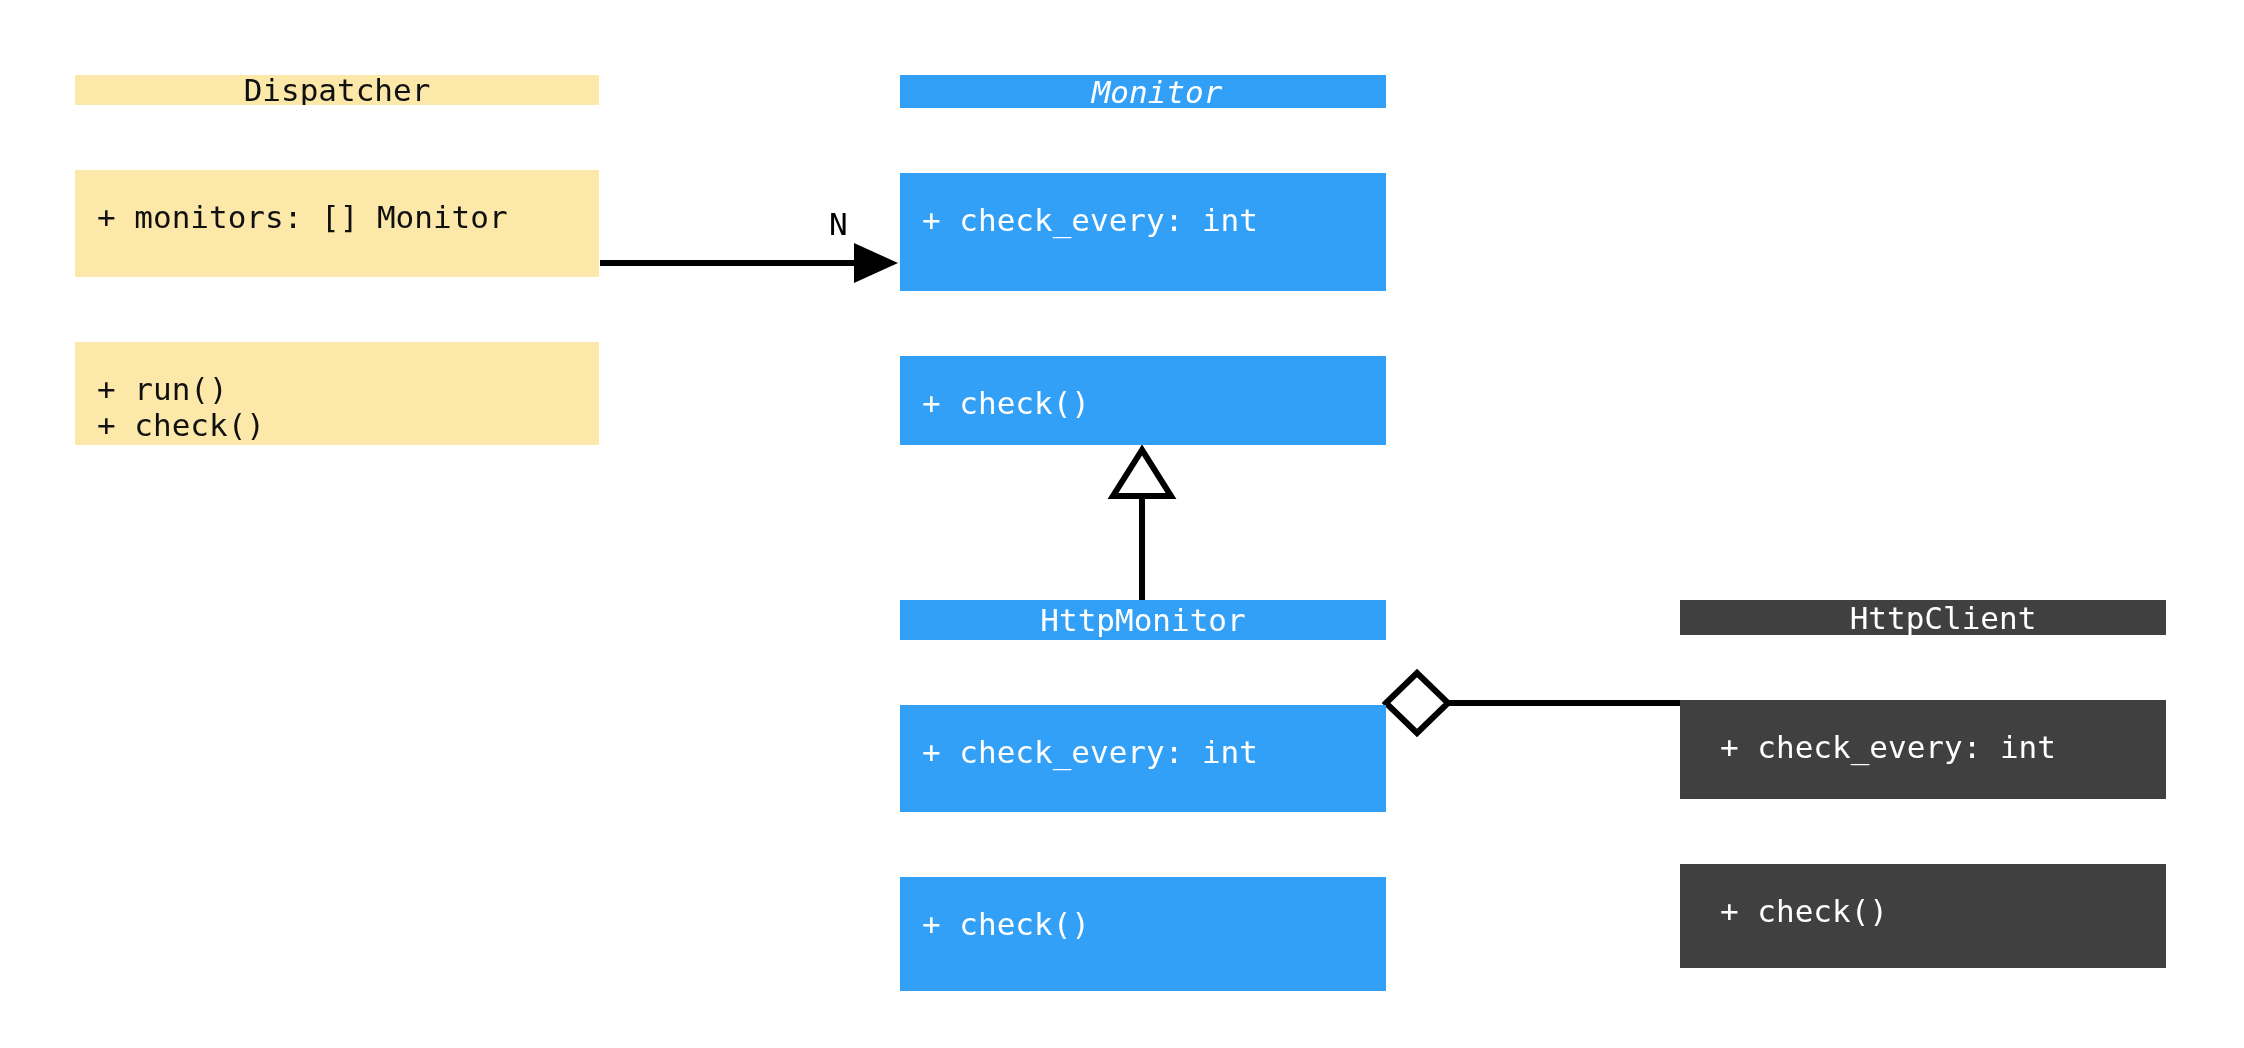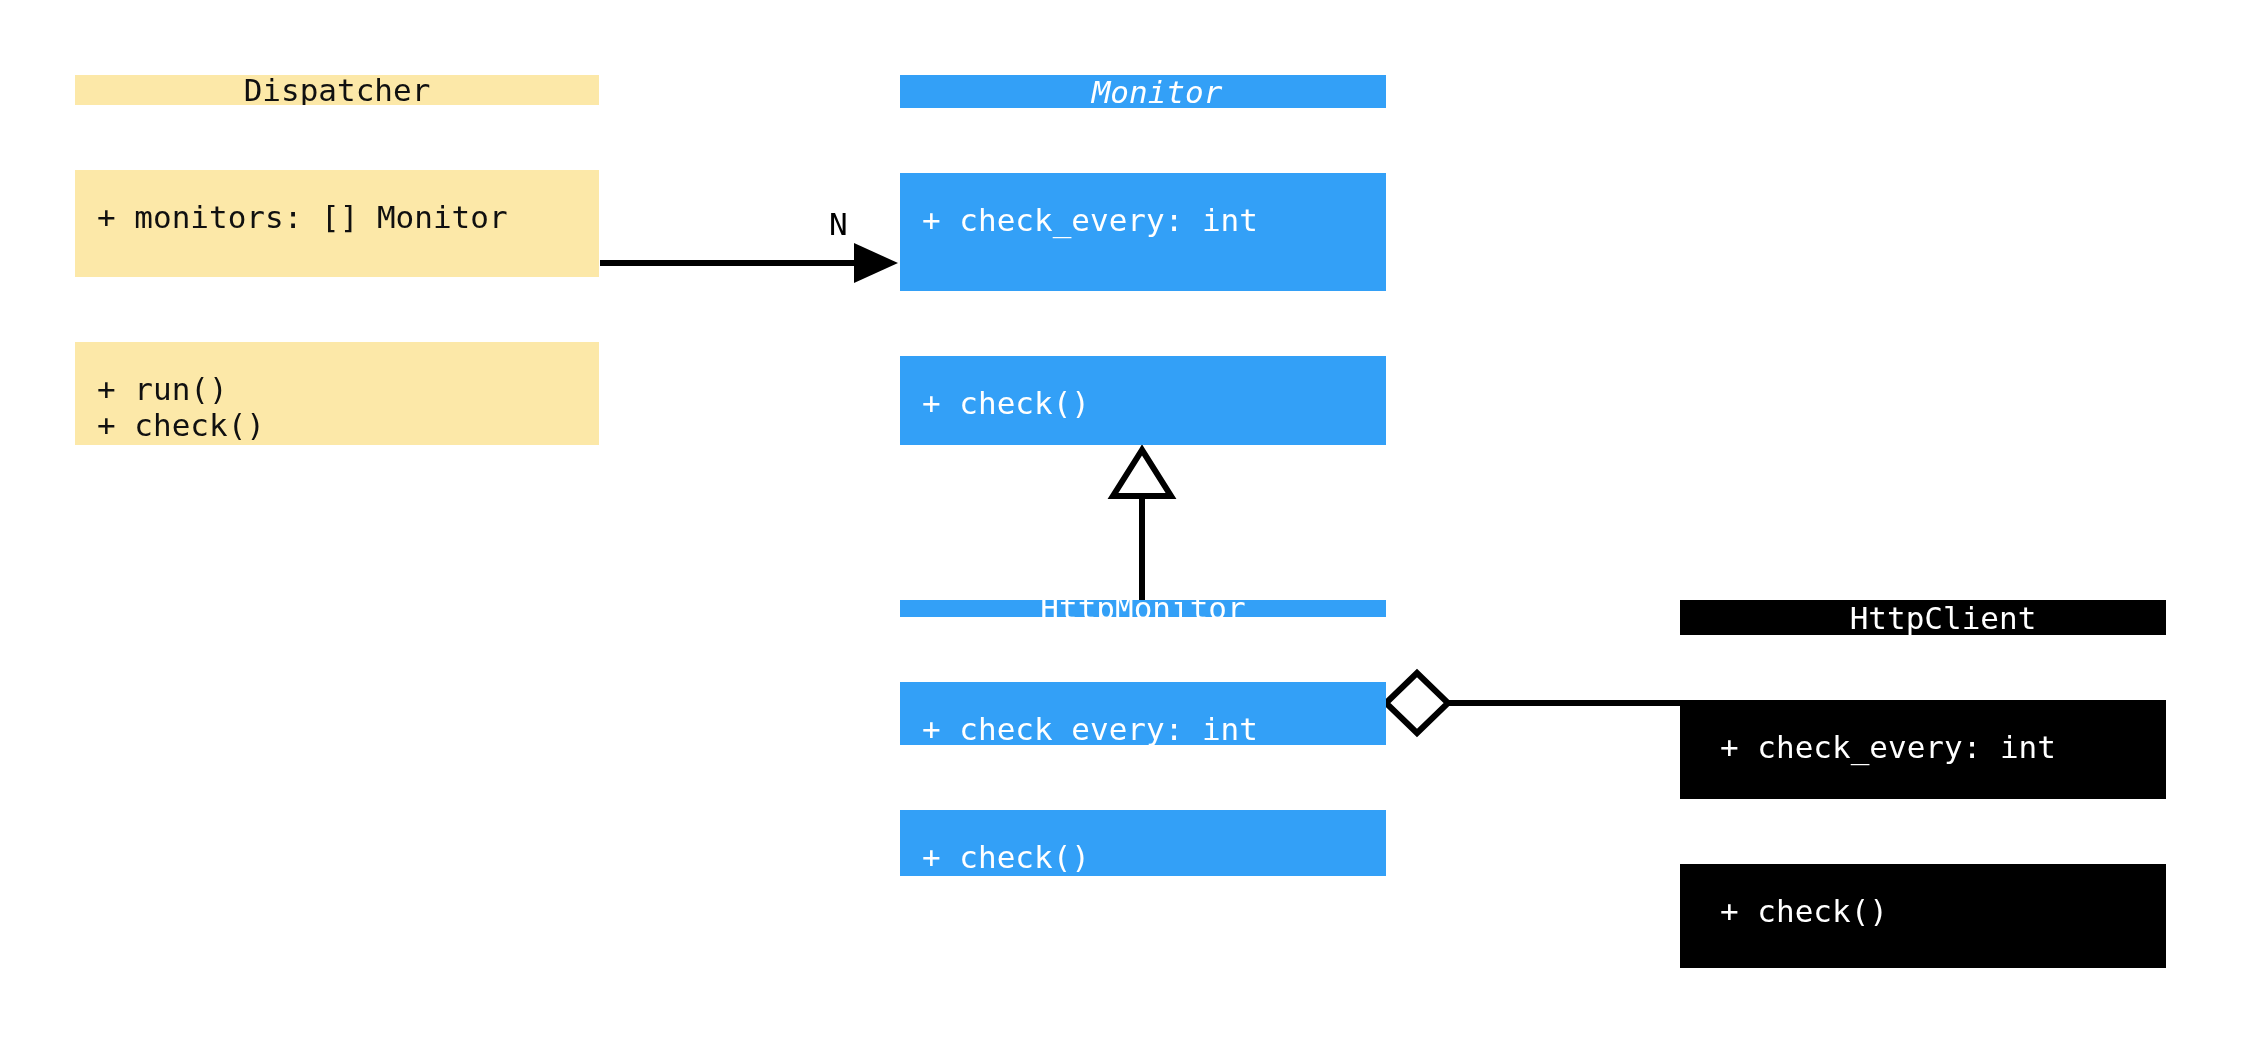--- a/index.html
+++ b/index.html
@@ -77,21 +77,21 @@
   .theme-yellow .uml-compartment { background: #fce8a8; }
   .theme-yellow .uml-title { color: #101010; }
   .theme-yellow .uml-body  { color: #101010; }
 
   
   .theme-blue .uml-compartment { background: #33a0f7; }
   .theme-blue .uml-title { color: #ffffff; }
   .theme-blue .uml-body  { color: #ffffff; }
 
   
-  .theme-green .uml-compartment { background: #000000; padding-left: 40px; }
+  .theme-green .uml-compartment { background: #404040; padding-left: 40px; }
   .theme-green .uml-title { color: #ffffff; }
   .theme-green .uml-body  { color: #ffffff; }
 
   .abstract-name { font-style: italic; }
 
   
   .edge-label {
     position: absolute;
     z-index: 3;
     font-size: 31px;
@@ -152,21 +152,21 @@
     <div class="uml-compartment uml-body" style="height:172px;">
       <div class="uml-member">+ check_every: int</div>
     </div>
     <div class="sep"></div>
 
     <div class="uml-compartment uml-body" style="height:126px;">
       <div class="uml-member">+ check()</div>
     </div>
   </div>
 
-  <div class="uml-class theme-blue" style="left:900px; top:600px; width:486px; height:276px;">
+  <div class="uml-class theme-blue" style="left:900px; top:600px; width:486px; height:391px;">
 
     <div class="uml-compartment uml-title" style="height:57px;">
       <span>HttpMonitor</span>
     </div>
     <div class="sep"></div>
 
     <div class="uml-compartment uml-body" style="height:142px;">
       <div class="uml-member">+ check_every: int</div>
     </div>
     <div class="sep"></div>

